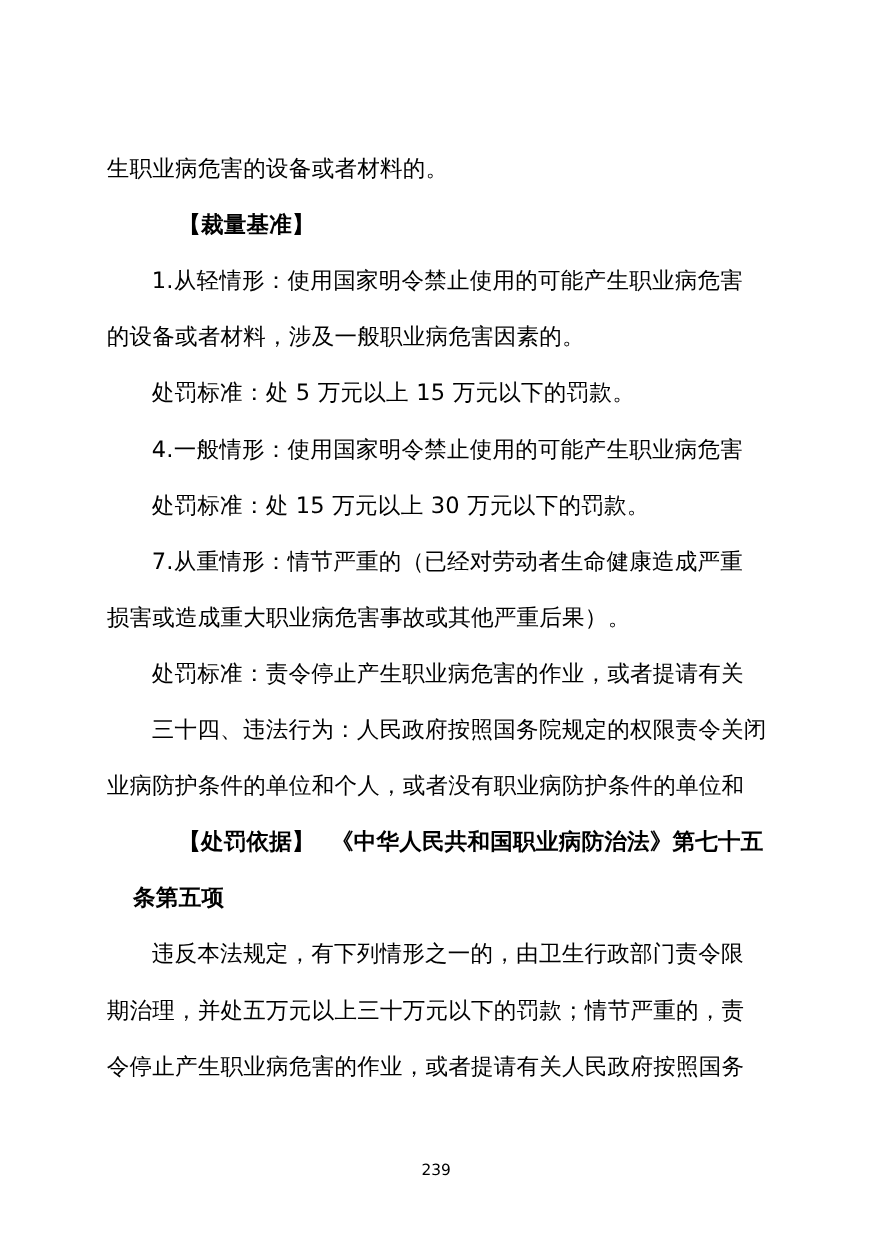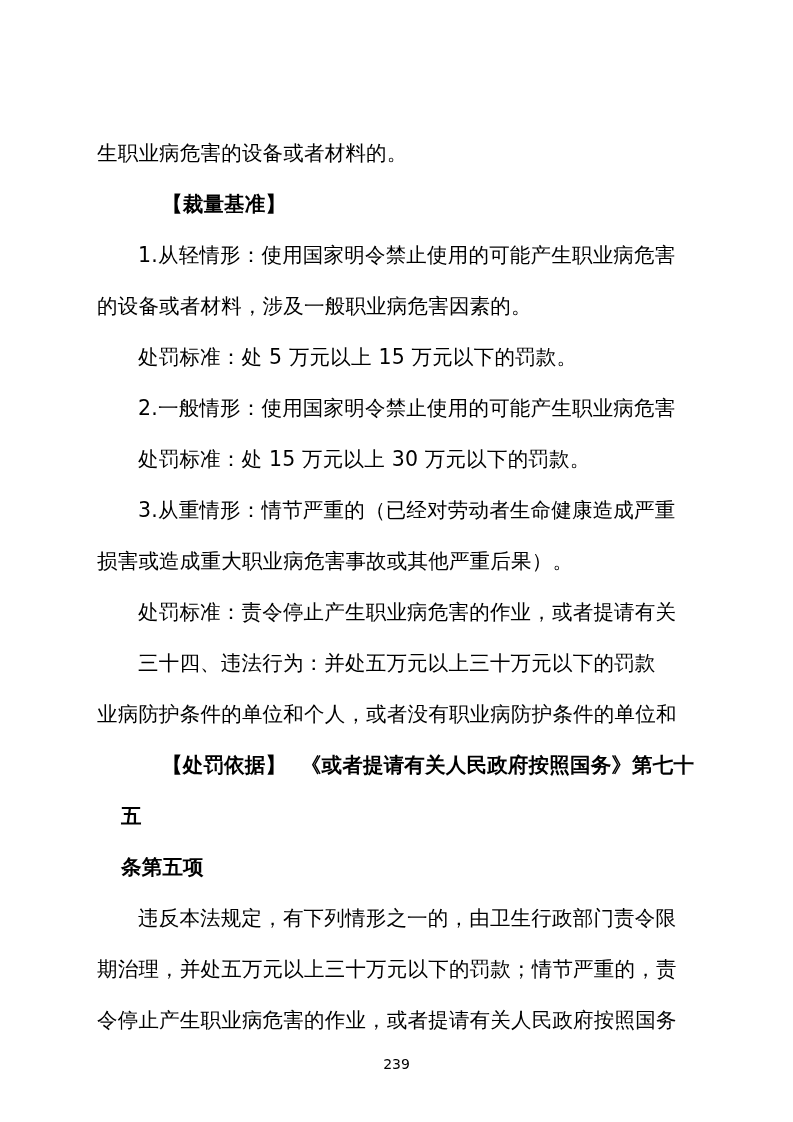--- a/index.html
+++ b/index.html
@@ -53,28 +53,28 @@
 </head>
 <body>
 
 <div class="page">
   <div class="content">
     <div class="line">生职业病危害的设备或者材料的。</div>
     <div class="line indent bold">【裁量基准】</div>
     <div class="line indent">1.从轻情形：使用国家明令禁止使用的可能产生职业病危害</div>
     <div class="line">的设备或者材料，涉及一般职业病危害因素的。</div>
     <div class="line indent">处罚标准：处 5 万元以上 15 万元以下的罚款。</div>
-    <div class="line indent">2.一般情形：使用国家明令禁止使用的可能产生职业病危害</div>
+    <div class="line indent">4.一般情形：使用国家明令禁止使用的可能产生职业病危害</div>
     <div class="line indent">处罚标准：处 15 万元以上 30 万元以下的罚款。</div>
-    <div class="line indent">3.从重情形：情节严重的（已经对劳动者生命健康造成严重</div>
+    <div class="line indent">7.从重情形：情节严重的（已经对劳动者生命健康造成严重</div>
     <div class="line">损害或造成重大职业病危害事故或其他严重后果）。</div>
     <div class="line indent">处罚标准：责令停止产生职业病危害的作业，或者提请有关</div>
-    <div class="line indent">三十四、违法行为：并处五万元以上三十万元以下的罚款</div>
+    <div class="line indent">三十四、违法行为：人民政府按照国务院规定的权限责令关闭</div>
     <div class="line">业病防护条件的单位和个人，或者没有职业病防护条件的单位和</div>
-    <div class="line indent bold">【处罚依据】  《或者提请有关人民政府按照国务》第七十五</div>
+    <div class="line indent bold">【处罚依据】  《中华人民共和国职业病防治法》第七十五</div>
     <div class="line bold">条第五项</div>
     <div class="line indent">违反本法规定，有下列情形之一的，由卫生行政部门责令限</div>
     <div class="line">期治理，并处五万元以上三十万元以下的罚款；情节严重的，责</div>
     <div class="line">令停止产生职业病危害的作业，或者提请有关人民政府按照国务</div>
 
   </div>
   <div class="page-number">239</div>
 </div>
 
 </body></html>

